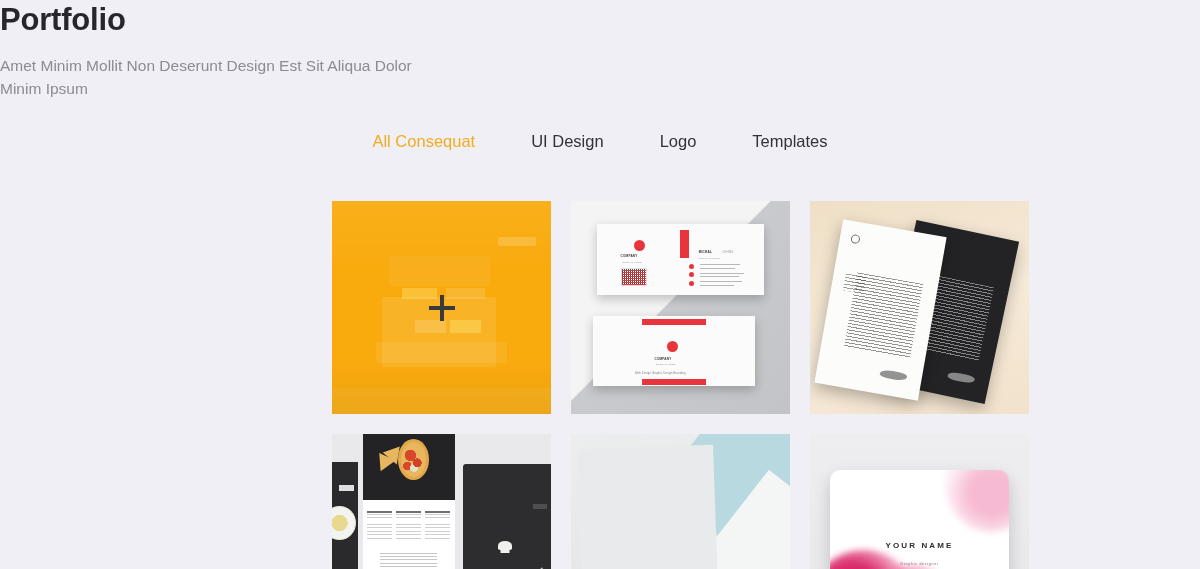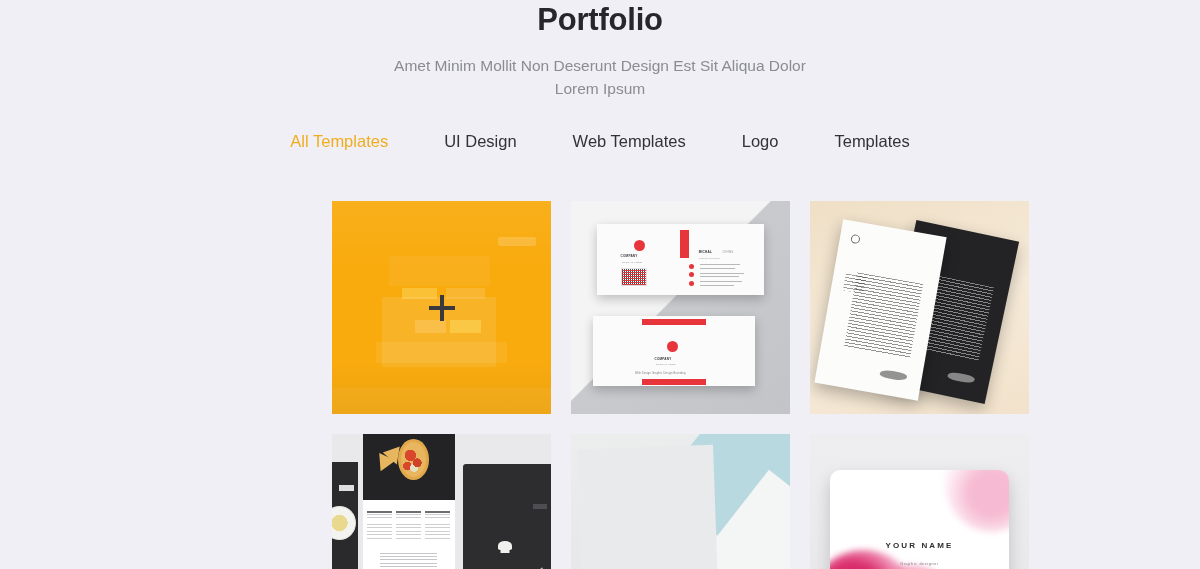--- a/index.html
+++ b/index.html
@@ -19,21 +19,21 @@
   .page {
     width: 1200px;
     height: 569px;
     position: relative;
     overflow: hidden;
   }
 
   
   .header {
     padding-top: 2px;
-    text-align: center;
+    text-align: left;
   }
 
   .page-title {
     font-size: 31px;
     font-weight: bold;
     letter-spacing: -0.2px;
     color: #26262c;
     line-height: 36px;
   }
 
@@ -493,28 +493,27 @@
 </style>
 </head>
 <body>
 
 <div class="page">
 
   <div class="header">
     <div class="page-title">Portfolio</div>
     <div class="page-subtitle">
       <div>Amet Minim Mollit Non Deserunt Design Est Sit Aliqua Dolor</div>
-      <div>Lorem Ipsum</div>
+      <div>Minim Ipsum</div>
     </div>
   </div>
 
   <div class="filters">
-    <div class="filter-item active">All Templates</div>
+    <div class="filter-item active">All Consequat</div>
     <div class="filter-item">UI Design</div>
-    <div class="filter-item">Web Templates</div>
     <div class="filter-item">Logo</div>
     <div class="filter-item">Templates</div>
   </div>
 
   <div class="grid">
 
     <div class="tile tile-amber">
       <div class="amber-inner">
         <div class="amber-shape-wall"></div>
         <div class="amber-shape-chip"></div>

